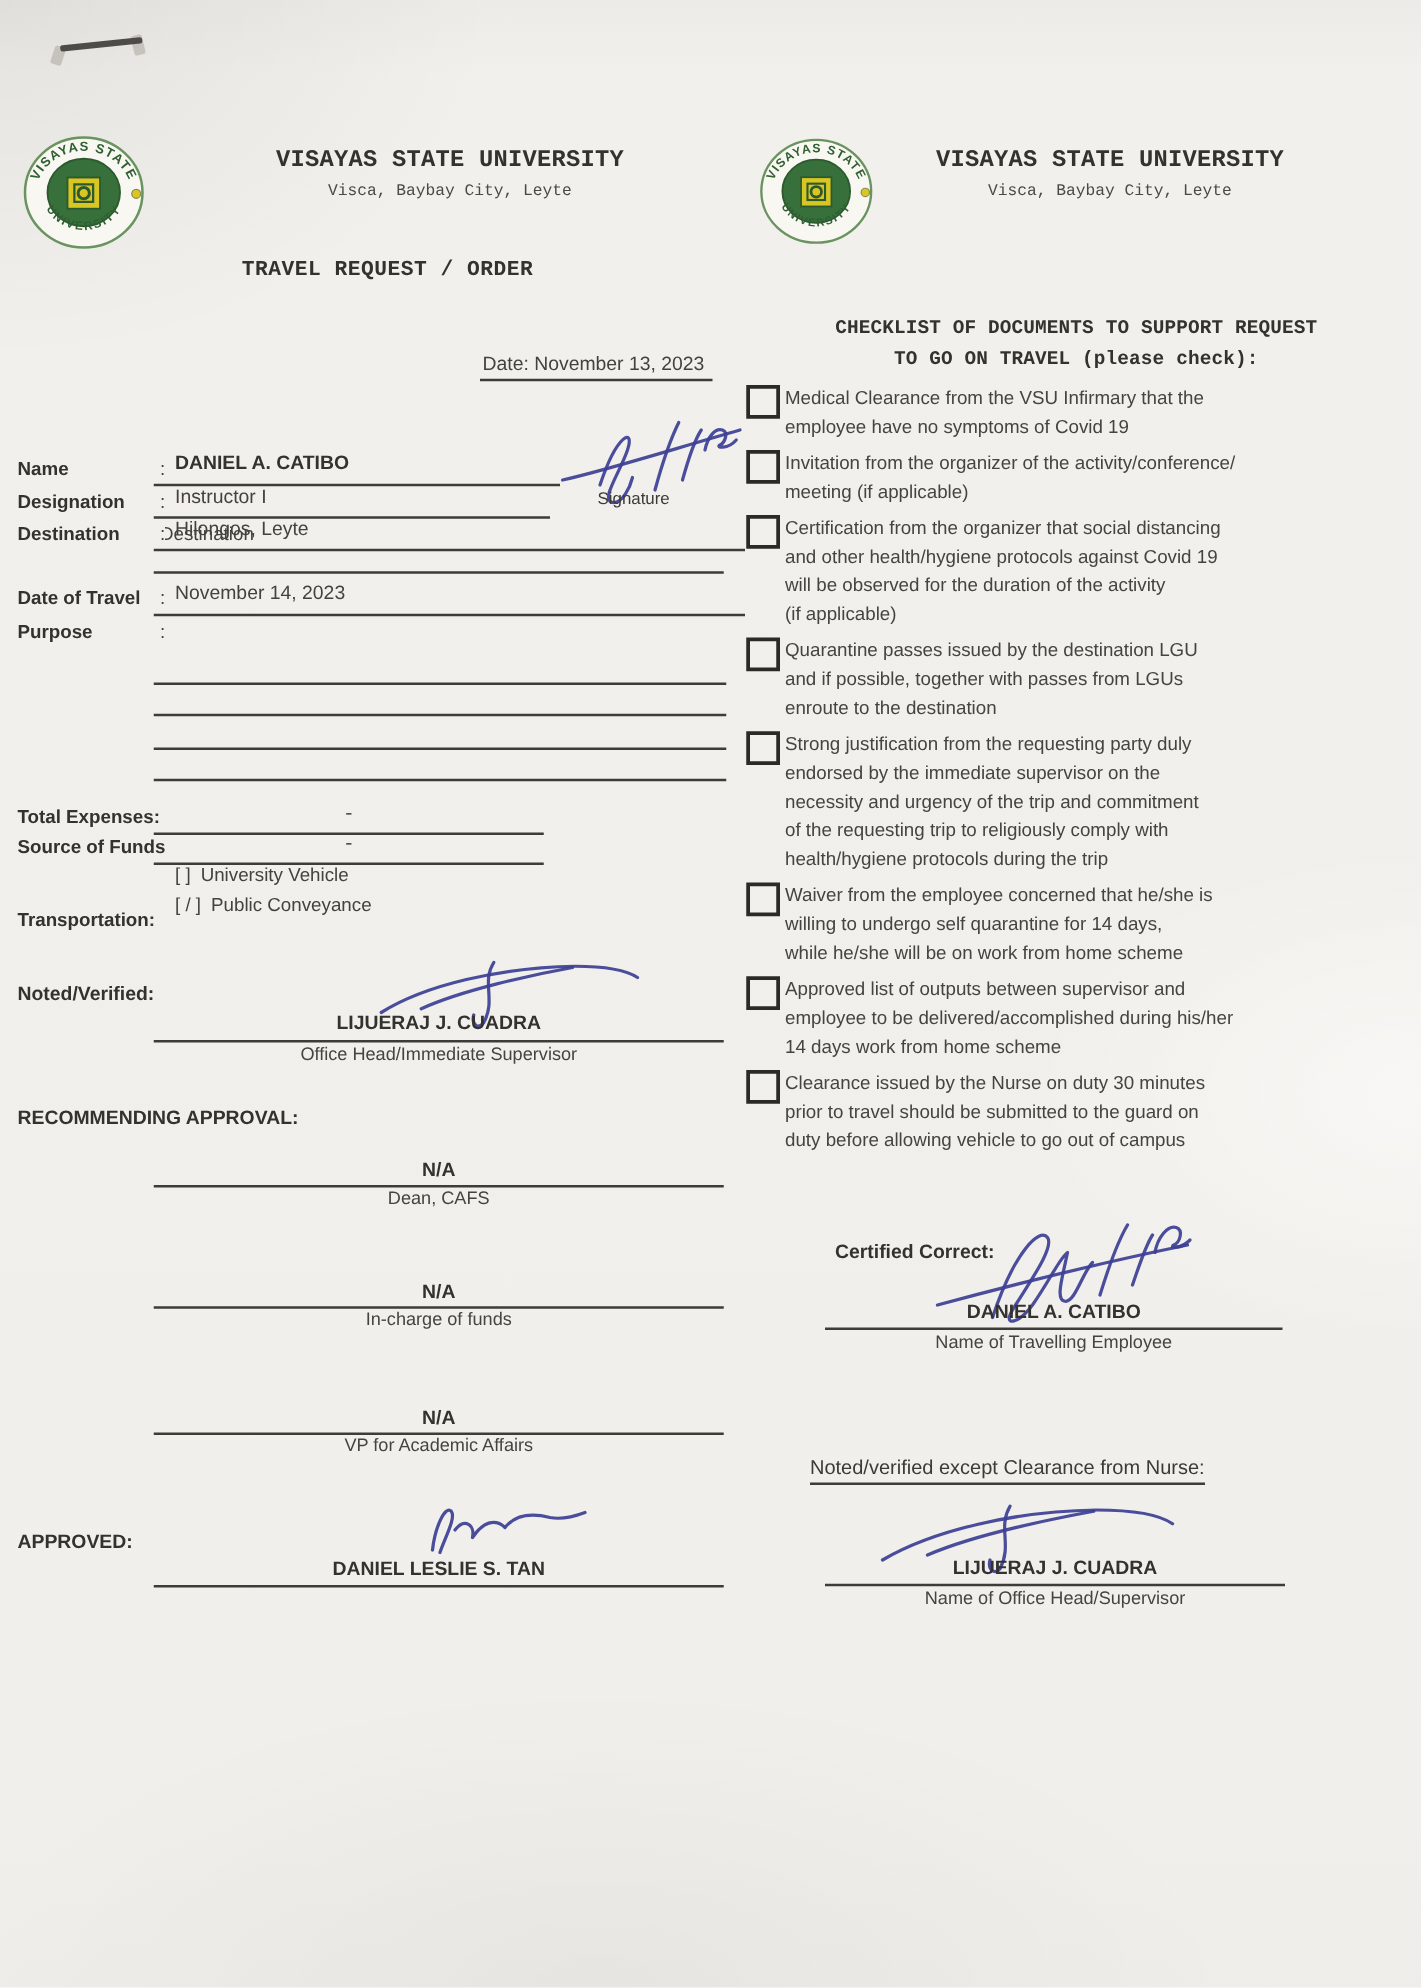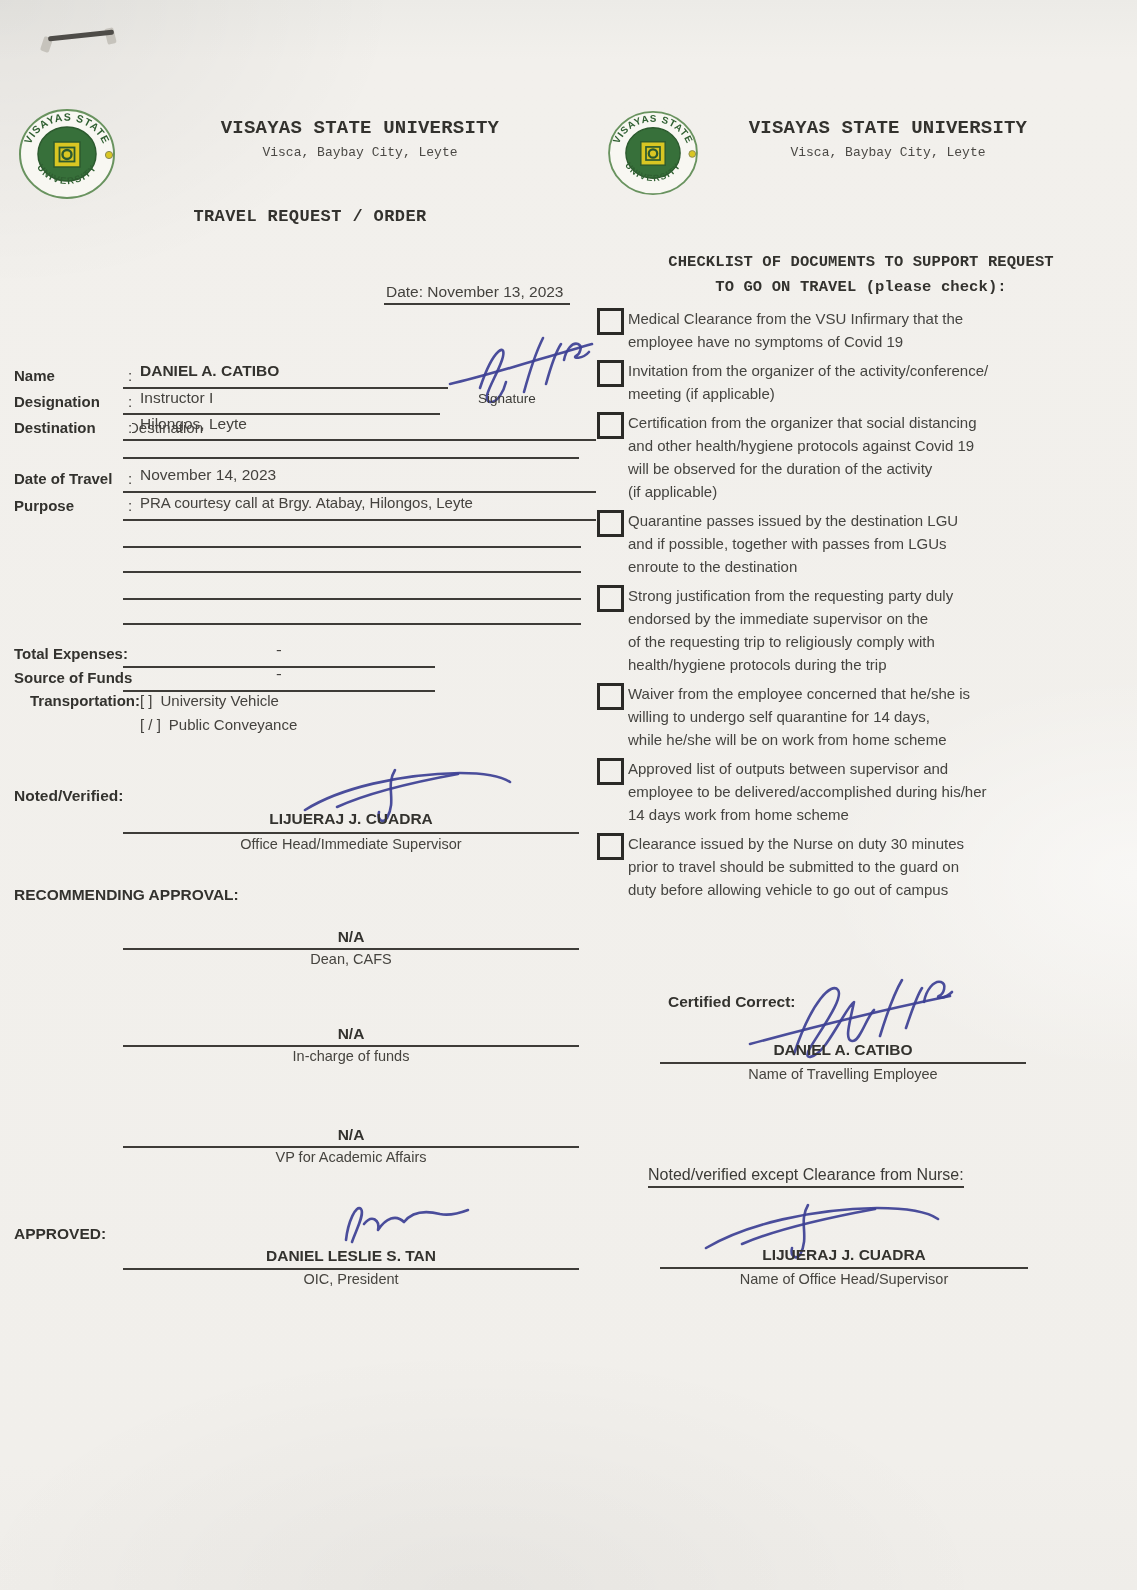--- a/index.html
+++ b/index.html
@@ -100,34 +100,33 @@
   <div class="abs val" style="left:123px;top:415px;width:456px;height:24px;padding-left:17px;">Hilongos, Leyte</div>
 
   <div class="rule" style="left:123px;top:457px;width:456px;"></div>
 
   <div class="abs lbl" style="left:14px;top:470px;">Date of Travel</div>
   <div class="abs colon" style="left:128px;top:470px;">:</div>
   <div class="abs val" style="left:123px;top:466px;width:456px;height:25px;padding-left:17px;">November 14, 2023</div>
 
   <div class="abs lbl" style="left:14px;top:497px;">Purpose</div>
   <div class="abs colon" style="left:128px;top:497px;">:</div>
-  <div class="abs val" style="left:123px;top:494px;width:456px;height:25px;padding-left:17px;font-size:15px;">PRA courtesy call at Brgy. Atabay, Hilongos, Leyte</div>
 
   <div class="rule" style="left:123px;top:546px;width:458px;"></div>
   <div class="rule" style="left:123px;top:571px;width:458px;"></div>
   <div class="rule" style="left:123px;top:598px;width:458px;"></div>
   <div class="rule" style="left:123px;top:623px;width:458px;"></div>
 
   <div class="abs lbl" style="left:14px;top:645px;">Total Expenses:</div>
   <div class="abs val ctr" style="left:123px;top:642px;width:312px;height:24px;">-</div>
 
   <div class="abs lbl" style="left:14px;top:669px;">Source of Funds</div>
   <div class="abs val ctr" style="left:123px;top:666px;width:312px;height:24px;">-</div>
 
-  <div class="abs lbl" style="left:14px;top:692px;margin-left:16px;">Transportation:</div>
+  <div class="abs lbl" style="left:14px;top:728px;">Transportation:</div>
   <div class="abs opt" style="left:140px;top:692px;">
     <span class="box">[ ]</span><span>University Vehicle</span>
   </div>
   <div class="abs opt" style="left:140px;top:716px;">
     <span class="box">[ / ]</span><span>Public Conveyance</span>
   </div>
 
   <div class="abs lbl" style="left:14px;top:787px;font-size:15.5px;">Noted/Verified:</div>
   <div class="abs sig" style="left:295px;top:762px;">
     <svg width="225" height="62" viewBox="0 0 225 62">
@@ -151,21 +150,20 @@
   <div class="abs subtitle" style="left:123px;top:1149px;width:456px;">VP for Academic Affairs</div>
 
   <div class="abs lbl" style="left:14px;top:1225px;font-size:15.5px;">APPROVED:</div>
   <div class="abs sig" style="left:318px;top:1196px;">
     <svg width="160" height="58" viewBox="0 0 160 58">
       <path d="M28,44 C30,26 38,8 43,13 C47,18 38,34 34,46"></path>
       <path d="M46,28 C54,18 62,24 60,34 C68,22 78,18 86,26 C94,16 106,14 122,18 C132,20 142,17 150,14"></path>
     </svg>
   </div>
   <div class="abs namebox" style="left:123px;top:1247px;width:456px;height:21px;">DANIEL LESLIE S. TAN</div>
-  <div class="abs subtitle" style="left:123px;top:1271px;width:456px;">OIC, President</div>
 
   <svg class="seal" style="left:606px;top:110px;" width="94" height="86" viewBox="0 0 100 92">
     <ellipse cx="50" cy="46" rx="47" ry="44" fill="#f8f7f2" stroke="#69935f" stroke-width="2"></ellipse>
     <ellipse cx="50" cy="46" rx="29" ry="27" fill="var(--logo_green)" stroke="#2c5a2e" stroke-width="1.5"></ellipse>
     <rect x="37" y="34" width="26" height="25" fill="var(--logo_yellow)" stroke="#2c5a2e" stroke-width="1.5"></rect>
     <rect x="42.5" y="39.5" width="15" height="14" fill="none" stroke="#2c5a2e" stroke-width="1.8"></rect>
     <circle cx="50" cy="46.5" r="4.5" fill="none" stroke="#2c5a2e" stroke-width="2.4"></circle>
     <circle cx="92" cy="47" r="3.6" fill="var(--logo_yellow)" stroke="#8a8a55" stroke-width="1"></circle>
     <path id="arcTR" d="M 12,58 A 39,37 0 1 1 88,58" fill="none"></path>
     <text font-size="10.5" font-weight="bold" fill="#2f5f31" letter-spacing="1"><textPath href="#arcTR" startOffset="50%" text-anchor="middle">VISAYAS STATE</textPath></text>
@@ -208,20 +206,21 @@
           <div>Quarantine passes issued by the destination LGU</div>
           <div>and if possible, together with passes from LGUs</div>
           <div>enroute to the destination</div>
         </div>
       </div>
       <div class="ck-item">
         <span class="ck-box"></span>
         <div class="ck-text">
           <div>Strong justification from the requesting party duly</div>
           <div>endorsed by the immediate supervisor on the</div>
+          <div>necessity and urgency of the trip and commitment</div>
           <div>of the requesting trip to religiously comply with</div>
           <div>health/hygiene protocols during the trip</div>
         </div>
       </div>
       <div class="ck-item">
         <span class="ck-box"></span>
         <div class="ck-text">
           <div>Waiver from the employee concerned that he/she is</div>
           <div>willing to undergo self quarantine for 14 days,</div>
           <div>while he/she will be on work from home scheme</div>

